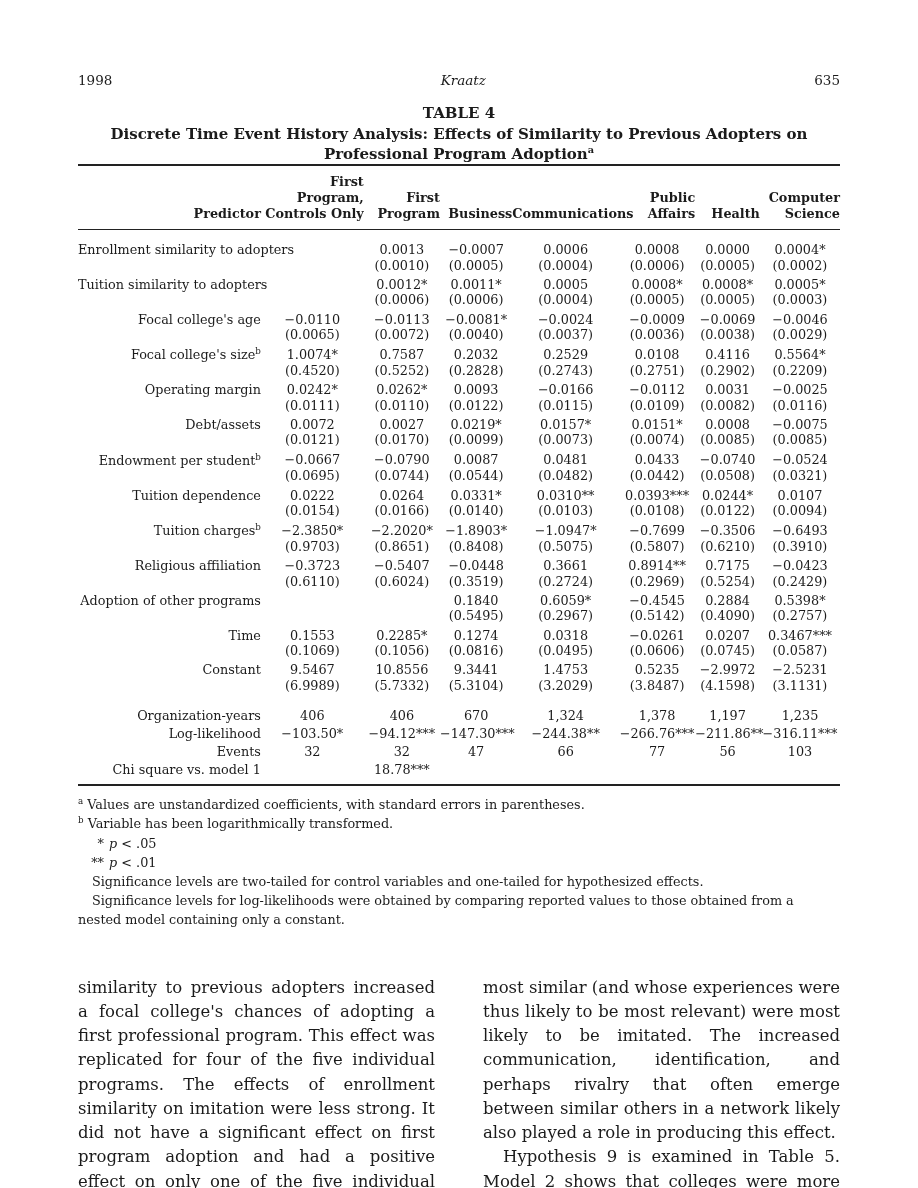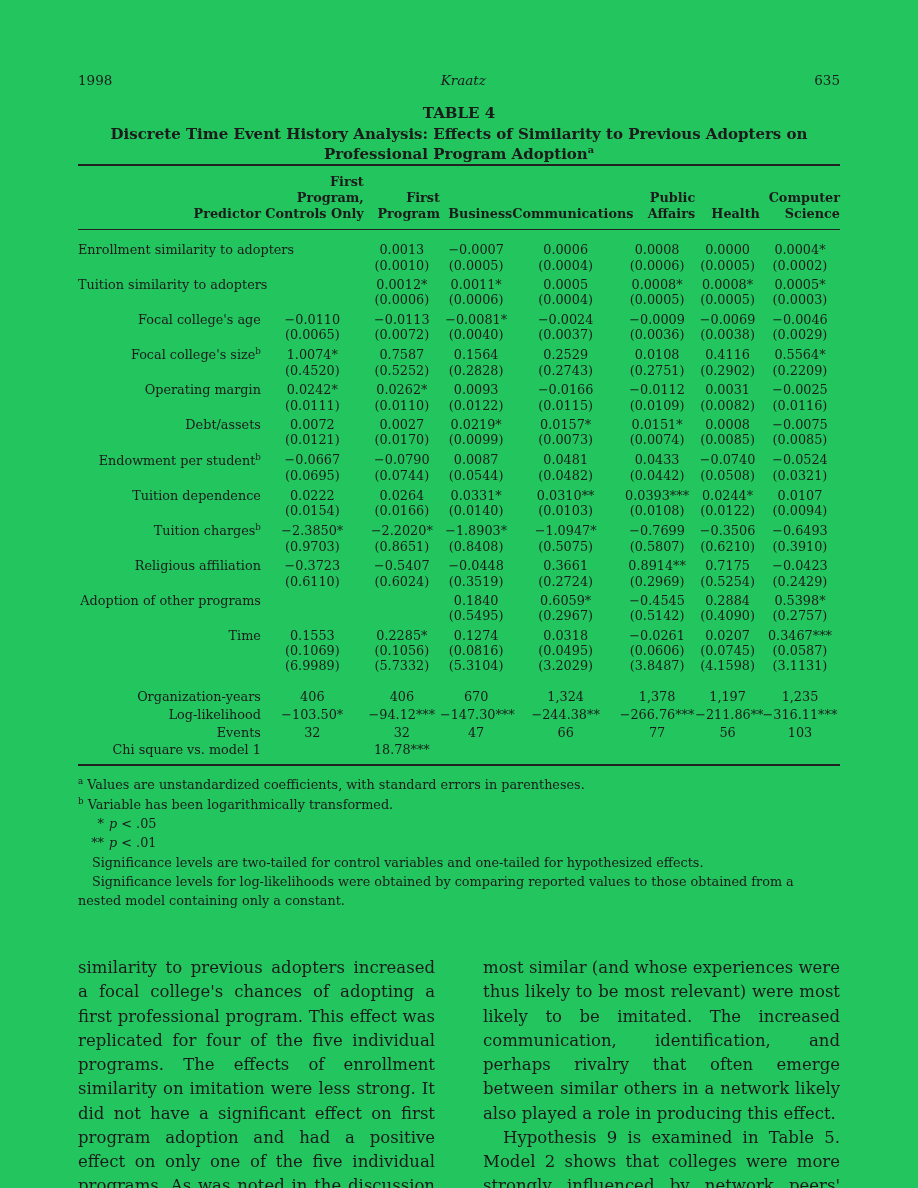--- a/index.html
+++ b/index.html
@@ -6,21 +6,21 @@
     margin: 0;
     padding: 0;
     background: #e9e9e7;
     font-family: "DejaVu Serif", serif;
   }
   .page {
     position: relative;
     width: 918px;
     height: 1188px;
     margin: 0 auto;
-    background: #22c55e;
+    background: #ffffff;
     color: #1b1b1b;
     overflow: hidden;
     box-sizing: border-box;
     padding: 72px 78px 0 78px;
   }
   
   .running-header {
     display: flex;
     justify-content: space-between;
     align-items: baseline;
@@ -223,21 +223,21 @@
           <td class="val">(0.0040)</td>
           <td class="val">(0.0037)</td>
           <td class="val">(0.0036)</td>
           <td class="val">(0.0038)</td>
           <td class="val">(0.0029)</td>
         </tr>
         <tr class="coef-row">
           <td class="predictor">Focal college's size<sup>b</sup></td>
           <td class="val">1.0074*</td>
           <td class="val">0.7587</td>
-          <td class="val">0.1564</td>
+          <td class="val">0.2032</td>
           <td class="val">0.2529</td>
           <td class="val">0.0108</td>
           <td class="val">0.4116</td>
           <td class="val">0.5564*</td>
         </tr>
         <tr class="se-row">
           <td class="predictor"></td>
           <td class="val">(0.4520)</td>
           <td class="val">(0.5252)</td>
           <td class="val">(0.2828)</td>
@@ -398,20 +398,30 @@
         </tr>
         <tr class="se-row">
           <td class="predictor"></td>
           <td class="val">(0.1069)</td>
           <td class="val">(0.1056)</td>
           <td class="val">(0.0816)</td>
           <td class="val">(0.0495)</td>
           <td class="val">(0.0606)</td>
           <td class="val">(0.0745)</td>
           <td class="val">(0.0587)</td>
+        </tr>
+        <tr class="coef-row">
+          <td class="predictor">Constant</td>
+          <td class="val">9.5467</td>
+          <td class="val">10.8556</td>
+          <td class="val">9.3441</td>
+          <td class="val">1.4753</td>
+          <td class="val">0.5235</td>
+          <td class="val">−2.9972</td>
+          <td class="val">−2.5231</td>
         </tr>
         <tr class="se-row">
           <td class="predictor"></td>
           <td class="val">(6.9989)</td>
           <td class="val">(5.7332)</td>
           <td class="val">(5.3104)</td>
           <td class="val">(3.2029)</td>
           <td class="val">(3.8487)</td>
           <td class="val">(4.1598)</td>
           <td class="val">(3.1131)</td>

